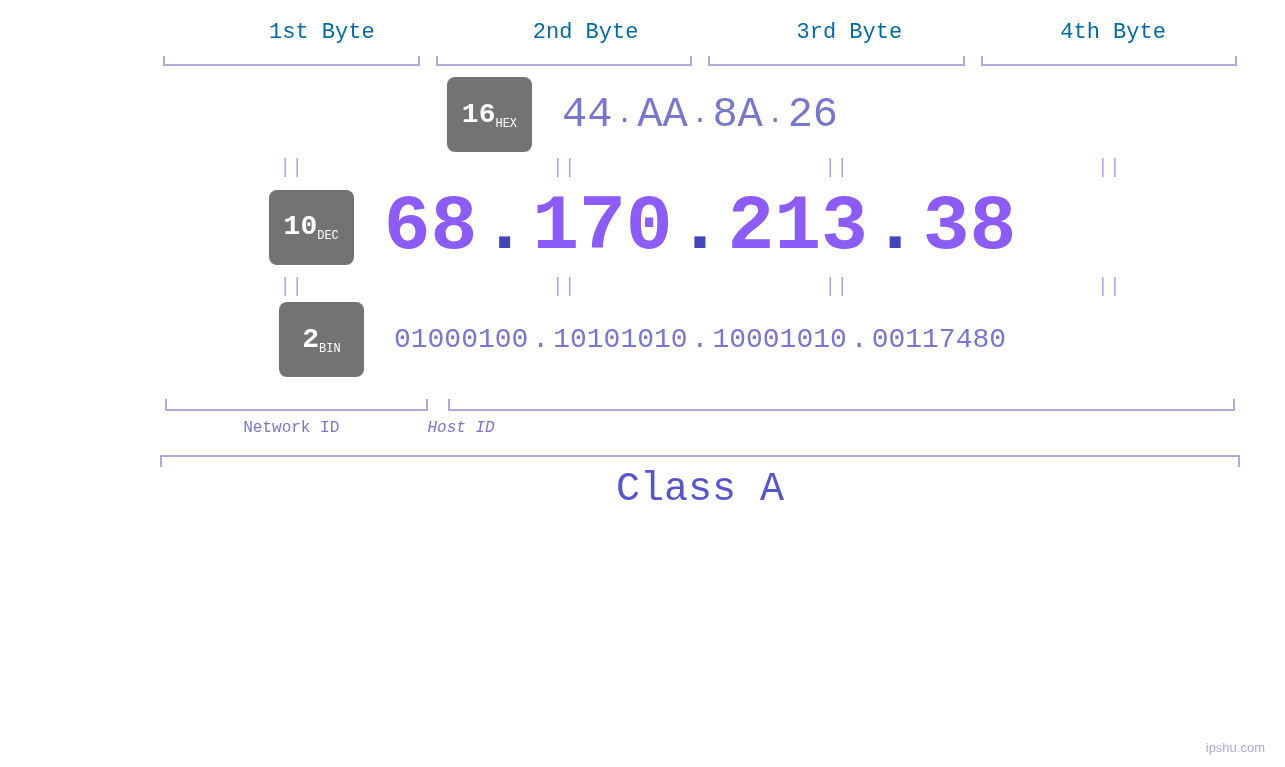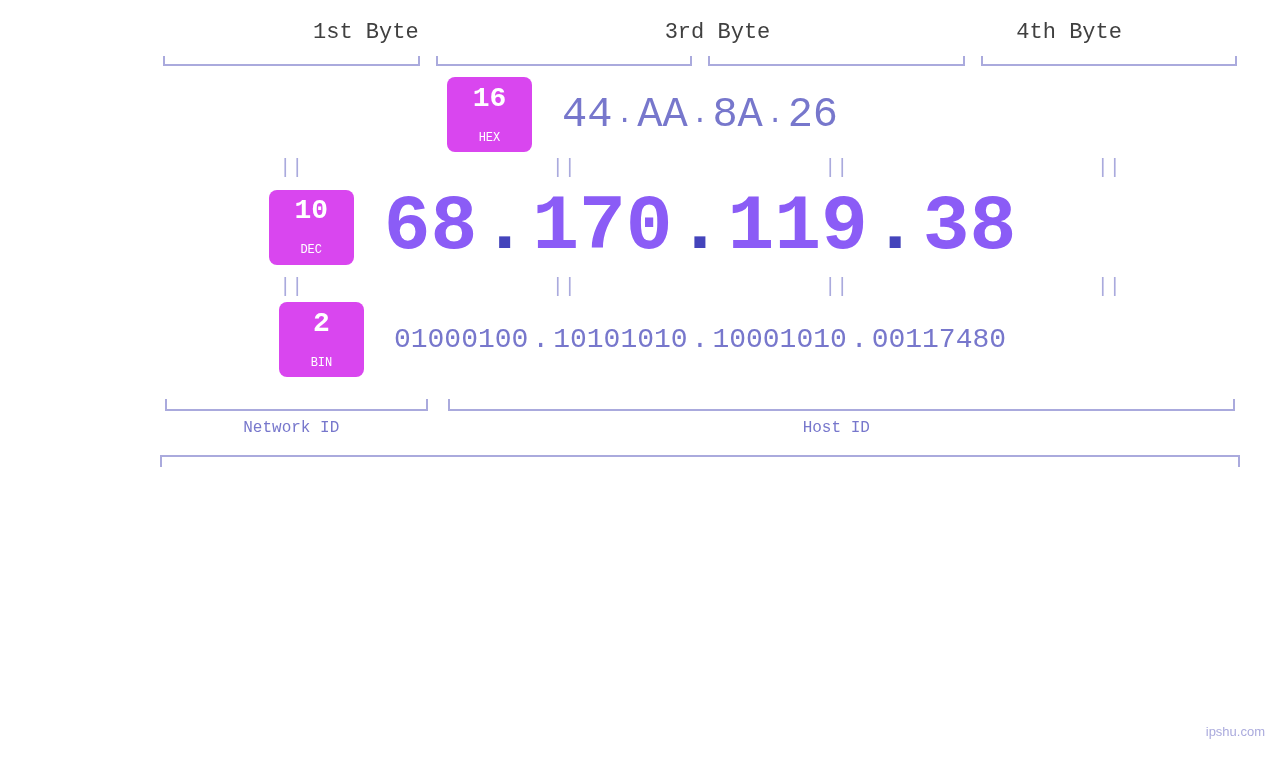--- a/index.html
+++ b/index.html
@@ -28,39 +28,39 @@
       display: flex;
       width: 100%;
       justify-content: flex-end;
       padding-left: 150px;
       margin-bottom: 10px;
     }
 
     .byte-header {
       flex: 1;
       text-align: center;
-      color: #404040;
+      color: #0369a1;
       font-size: 22px;
       font-family: 'Courier New', Courier, monospace;
     }
 
     
     .row {
       display: flex;
       align-items: center;
       position: relative;
     }
 
     .label-box {
       width: 85px;
       height: 75px;
-      background: #d946ef;
+      background: #737373;
       border-radius: 8px;
       display: flex;
-      flex-direction: column;
+      flex-direction: row;
       align-items: center;
       justify-content: center;
       color: white;
       flex-shrink: 0;
       margin-right: 30px;
     }
 
     .label-number {
       font-size: 28px;
       font-weight: bold;
@@ -187,22 +187,23 @@
     .network-id-area {
       flex: 1;
       display: flex;
       justify-content: center;
       position: relative;
     }
 
     .host-id-area {
       flex: 3;
       display: flex;
-      justify-content: center;
-      position: relative;
+      justify-content: flex-start;
+      position: relative;
+      font-style: italic;
     }
 
     .id-label {
       color: #7777cc;
       font-size: 16px;
       font-family: 'Courier New', Courier, monospace;
       text-align: center;
     }
 
     
@@ -282,34 +283,35 @@
     .class-a-label {
       text-align: center;
       color: #5555cc;
       font-size: 40px;
       font-family: 'Courier New', Courier, monospace;
       margin-top: 10px;
     }
 
     .watermark {
       position: absolute;
-      bottom: 28px;
+      bottom: 12px;
       right: 20px;
       color: #aaaadd;
       font-size: 13px;
       font-family: Arial, sans-serif;
     }
   </style>
 </head>
 <body>
 
 <div class="container">
 
   <div class="byte-headers">
     <div class="byte-header">1st Byte</div>
+    <div class="byte-header">2nd Byte</div>
     <div class="byte-header">3rd Byte</div>
     <div class="byte-header">4th Byte</div>
   </div>
 
   <div class="bracket-row">
     <div class="bracket-cell">
         <div class="bracket-line"></div>
       </div>
     <div class="bracket-cell">
         <div class="bracket-line"></div>
@@ -348,21 +350,21 @@
   <div class="row dec-row">
     <div class="label-box">
       <span class="label-number">10</span>
       <span class="label-text">DEC</span>
     </div>
     <div class="values-area">
       <div class="byte-val">68</div>
       <span class="dot">.</span>
       <div class="byte-val">170</div>
       <span class="dot">.</span>
-      <div class="byte-val">119</div>
+      <div class="byte-val">213</div>
       <span class="dot">.</span>
       <div class="byte-val">38</div>
     </div>
   </div>
 
   <div class="equals-row">
     <div class="eq-cell">||</div>
     <div class="eq-cell">||</div>
     <div class="eq-cell">||</div>
     <div class="eq-cell">||</div>
@@ -399,19 +401,20 @@
       <div class="network-id-area">
         <span class="id-label">Network ID</span>
       </div>
       <div class="host-id-area">
         <span class="id-label">Host ID</span>
       </div>
     </div>
 
     <div style="margin-top: 18px;">
       <div class="class-a-bracket"></div>
+      <div class="class-a-label">Class A</div>
     </div>
 
   </div>
 
   <div class="watermark">ipshu.com</div>
 
 </div>
 
 </body></html>

